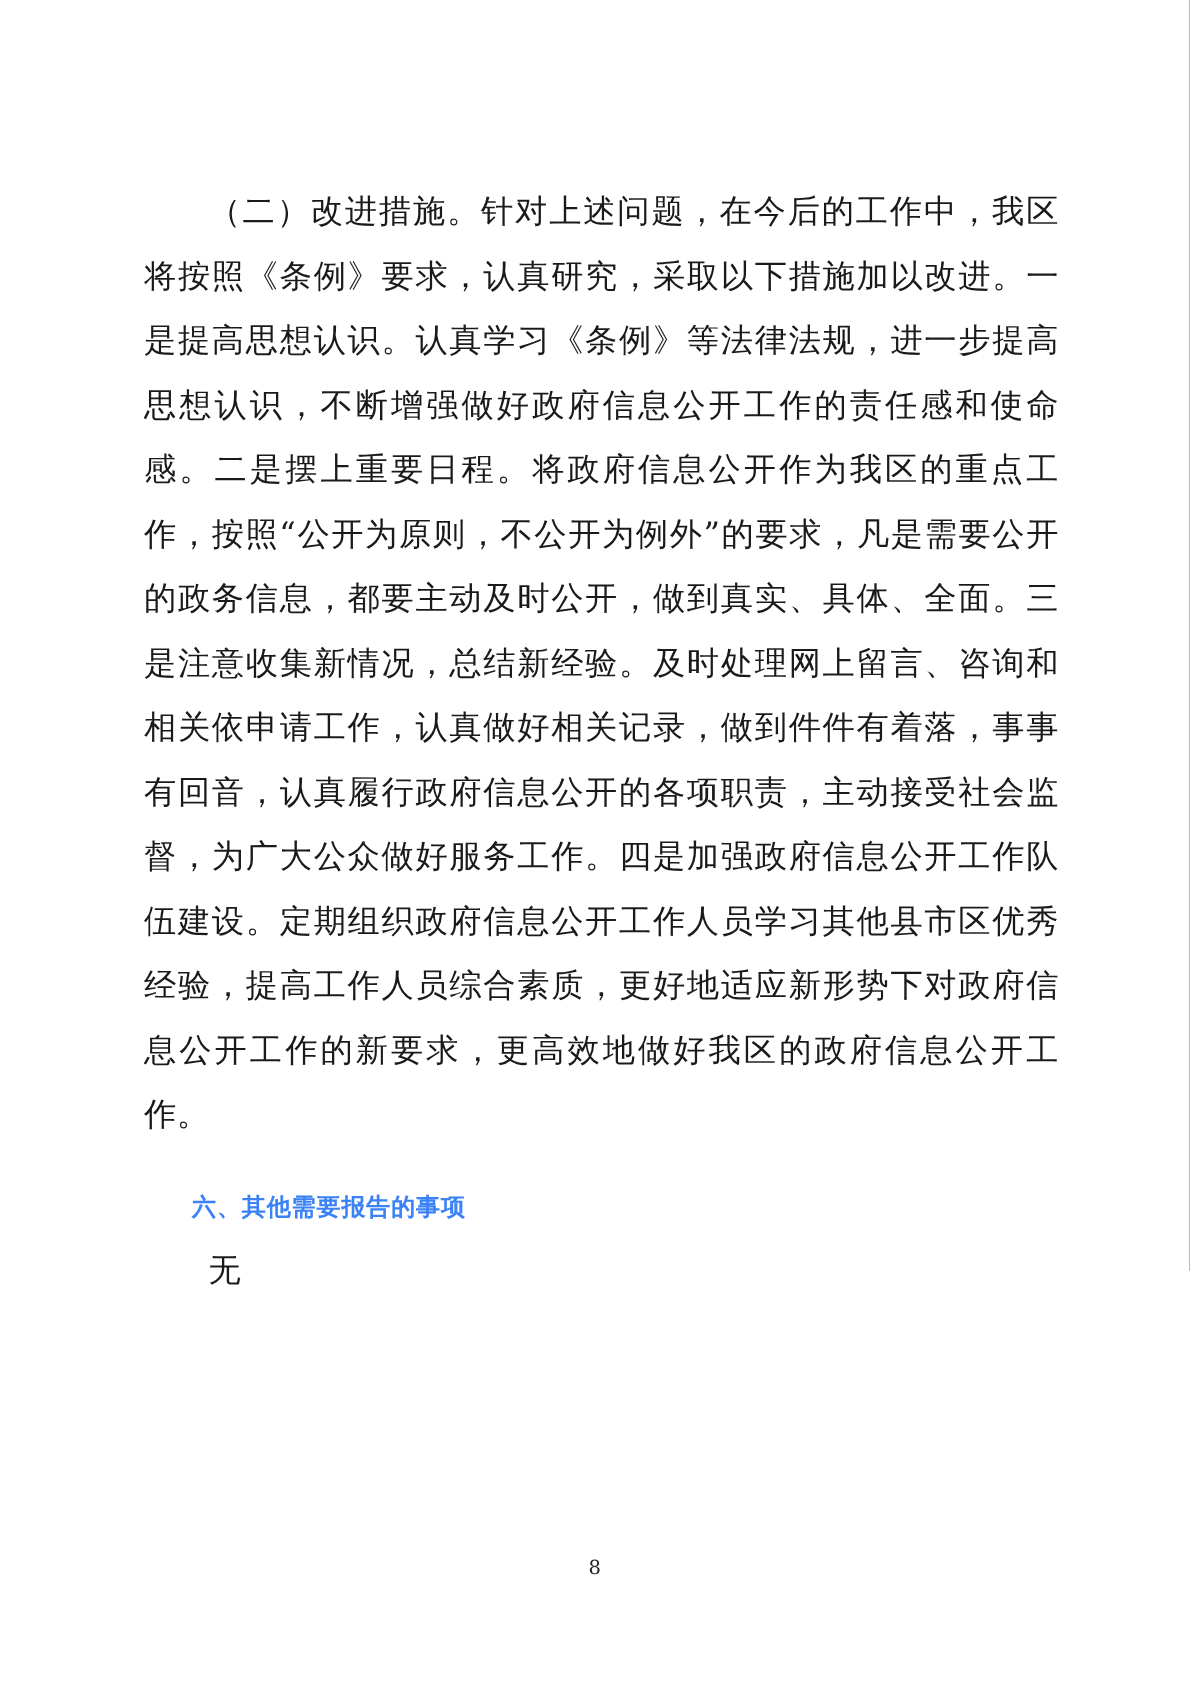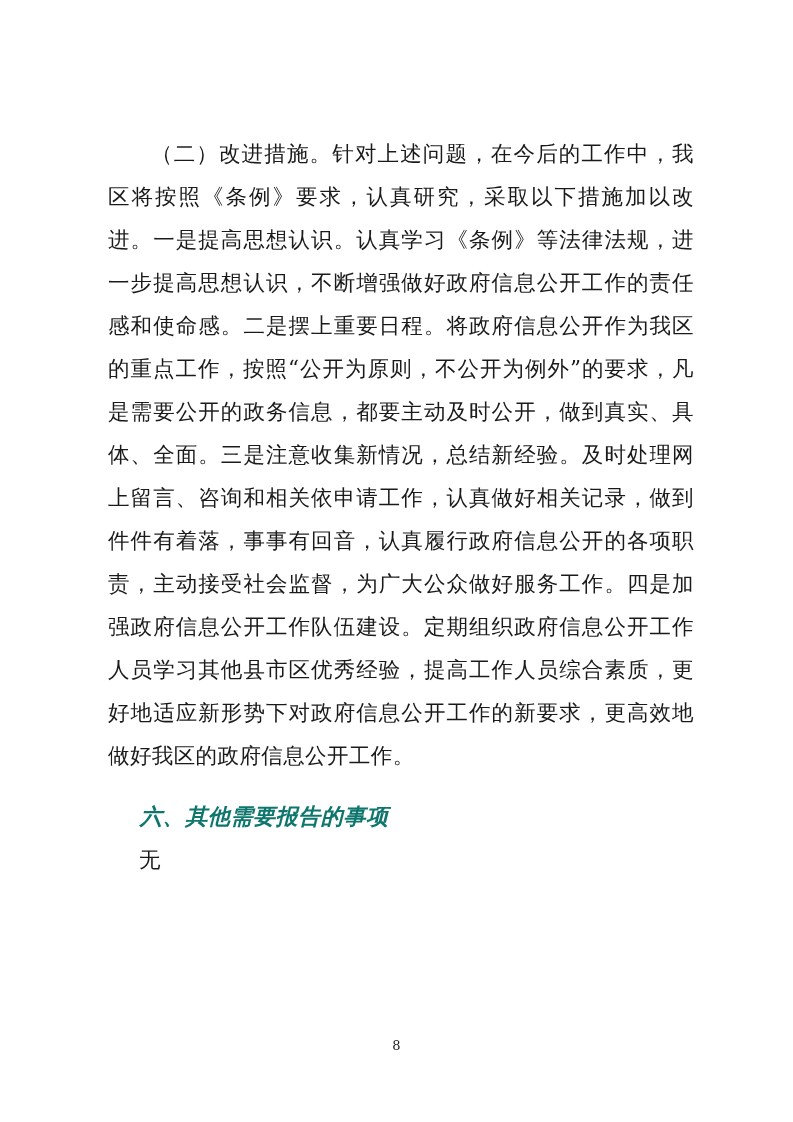--- a/index.html
+++ b/index.html
@@ -26,33 +26,32 @@
     width: 610px;
   }
   .doc-para {
     font-family: "DejaVu Serif", serif;
     font-size: 21.5px;
     line-height: 43px;
     color: #1a1a1a;
     text-align: justify;
     text-justify: inter-ideograph;
     text-indent: 2em;
-    margin: 12px;
+    margin: 0;
     letter-spacing: 0.4px;
   }
   .doc-heading {
     font-family: "DejaVu Serif", serif;
-    font-size: 22px;
+    font-size: 16px;
     line-height: 43px;
-    color: #0f766e;
+    color: #3b82f6;
     font-weight: bold;
     text-indent: 2em;
     margin: 18px 0 0 0;
     letter-spacing: 0.6px;
-    font-style: italic;
   }
   .doc-sub {
     font-family: "DejaVu Serif", serif;
     font-size: 21.5px;
     line-height: 43px;
     color: #1a1a1a;
     text-indent: 2em;
     margin: 0;
     letter-spacing: 0.4px;
   }

